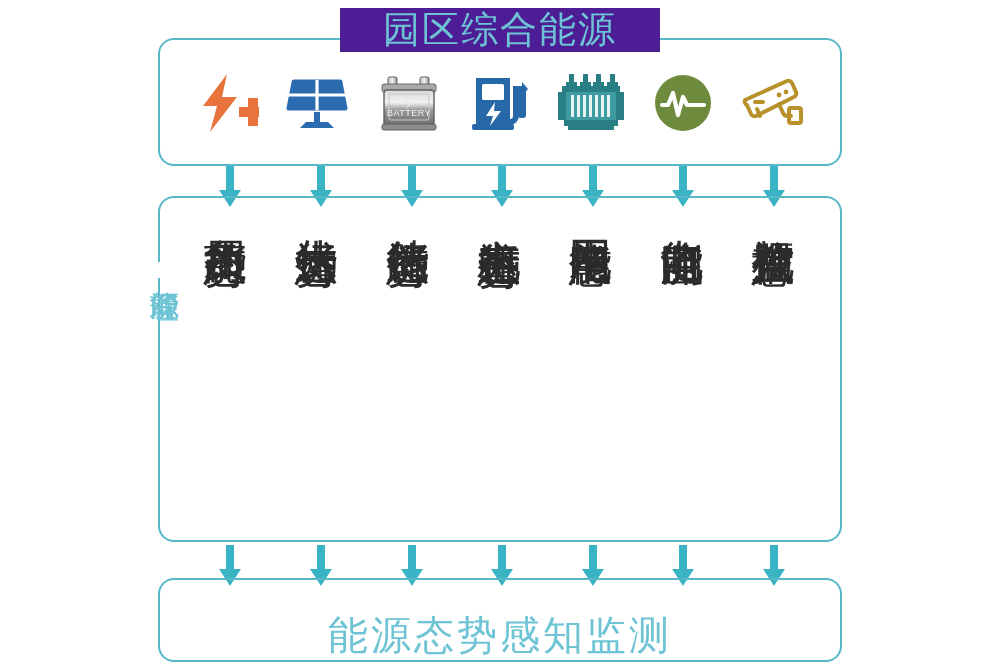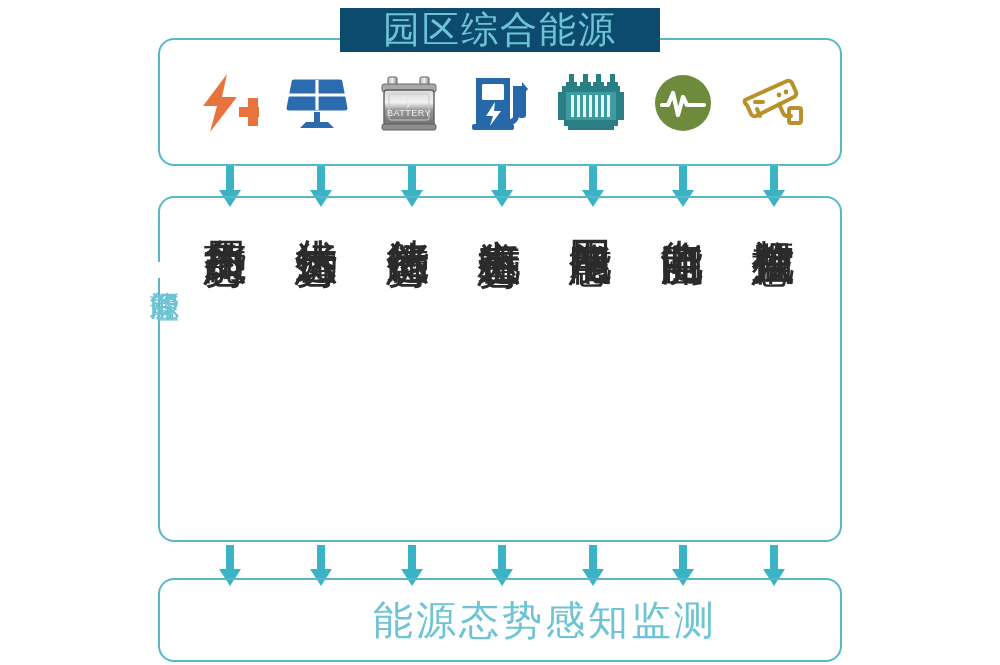--- a/index.html
+++ b/index.html
@@ -33,21 +33,21 @@
   
   #top-title{
     position:absolute;
     left:340px;top:8px;
     width:320px;
     text-align:center;
     font-size:37px;
     line-height:44px;
     letter-spacing:2px;
     color:#6ec4d4;
-    background:#0c4a6e;
+    background:#4c1d95;
     padding:0 10px;
     box-sizing:border-box;
     white-space:nowrap;
     font-weight:400;
   }
 
   
   #mid-side-label{
     position:absolute;
     left:148px;top:262px;
@@ -99,29 +99,28 @@
     line-height:50px;
     letter-spacing:1px;
     color:#2b2b2b;
     white-space:nowrap;
     font-weight:400;
   }
 
   
   #bot-label{
     position:absolute;
-    left:158px;top:592px;
+    left:158px;top:607px;
     width:684px;
     text-align:center;
     font-size:40px;
     line-height:56px;
     letter-spacing:3px;
     color:#6ec4d4;
     white-space:nowrap;
-    padding-left:45px;
   }
 
   
   .arrow{position:absolute;width:30px;}
   .arrow svg{display:block;}
 </style>
 </head>
 <body>
 
 <div id="diagram">

